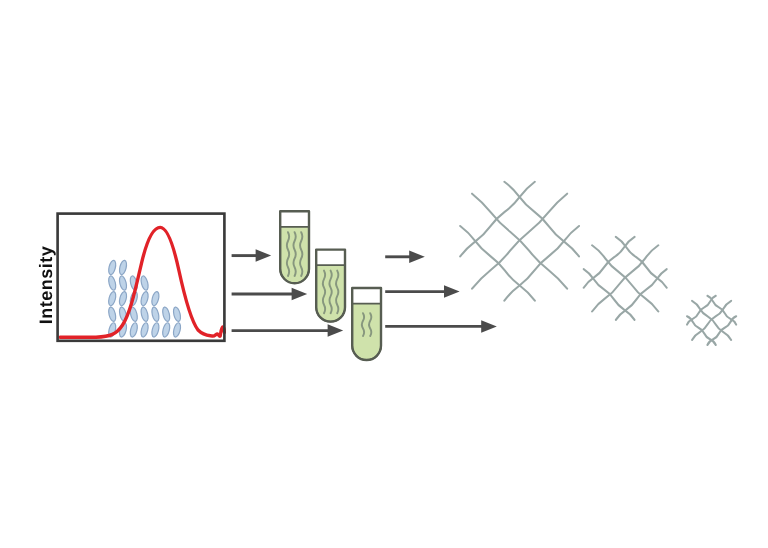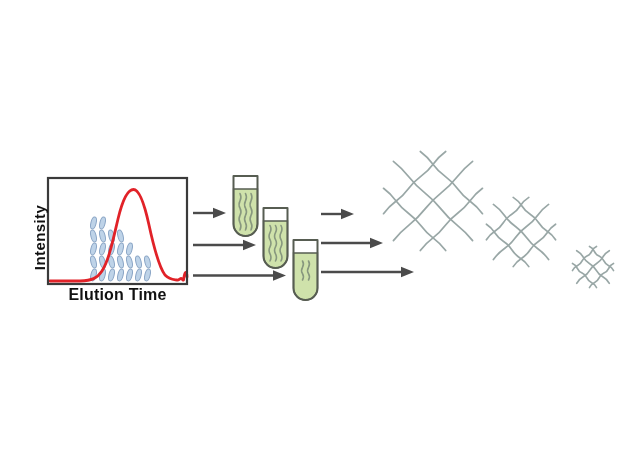--- a/index.html
+++ b/index.html
@@ -132,14 +132,13 @@
           <path d="M 572.5,270.5 Q 574.0,267.2 577.3,265.7 Q 580.6,264.2 582.1,260.9 Q 583.6,257.6 586.9,256.1 Q 590.2,254.6 591.7,251.3 Q 593.2,248.0 596.5,246.5" fill="none" stroke="#99a7a6" stroke-width="1.7" stroke-linecap="round"></path>
           <path d="M 576.7,283.3 Q 579.1,279.1 583.2,276.8 Q 587.4,274.4 589.7,270.3 Q 592.1,266.1 596.3,263.7 Q 600.4,261.4 602.8,257.2 Q 605.1,253.1 609.3,250.7" fill="none" stroke="#99a7a6" stroke-width="1.7" stroke-linecap="round"></path>
           <path d="M 589.5,287.5 Q 590.9,284.2 594.3,282.7 Q 597.6,281.2 599.1,277.9 Q 600.6,274.6 603.9,273.1 Q 607.2,271.6 608.7,268.3 Q 610.2,264.9 613.5,263.5" fill="none" stroke="#99a7a6" stroke-width="1.7" stroke-linecap="round"></path>
           <path d="M 589.5,246.5 Q 592.8,248.0 594.3,251.3 Q 595.8,254.6 599.1,256.1 Q 602.4,257.6 603.9,260.9 Q 605.4,264.2 608.7,265.7 Q 612.0,267.2 613.5,270.5" fill="none" stroke="#99a7a6" stroke-width="1.7" stroke-linecap="round"></path>
           <path d="M 576.7,250.7 Q 580.9,253.1 583.2,257.2 Q 585.6,261.4 589.7,263.7 Q 593.9,266.1 596.3,270.3 Q 598.6,274.4 602.8,276.8 Q 606.9,279.1 609.3,283.3" fill="none" stroke="#99a7a6" stroke-width="1.7" stroke-linecap="round"></path>
           <path d="M 572.5,263.5 Q 575.8,264.9 577.3,268.3 Q 578.8,271.6 582.1,273.1 Q 585.4,274.6 586.9,277.9 Q 588.4,281.2 591.7,282.7 Q 595.1,284.2 596.5,287.5" fill="none" stroke="#99a7a6" stroke-width="1.7" stroke-linecap="round"></path>
         </g>
       </g>
   </svg>
   <div class="ylabel">Intensity</div>
-  <div class="xlabel">Elution Time</div>
 </div>
 
 </body></html>

